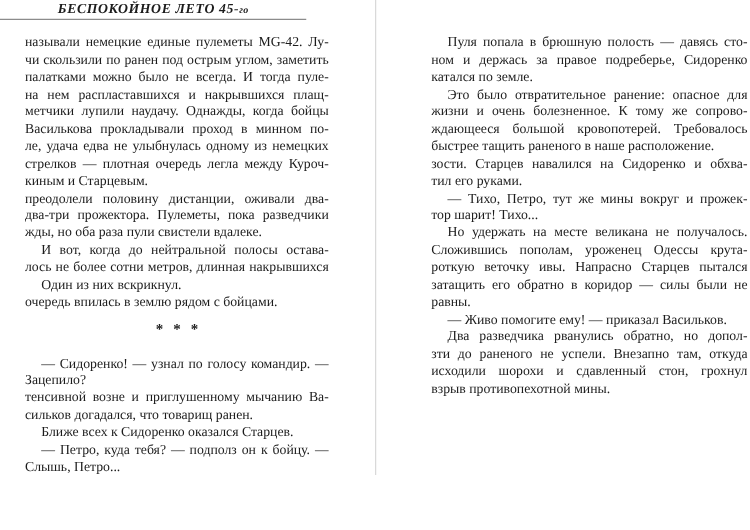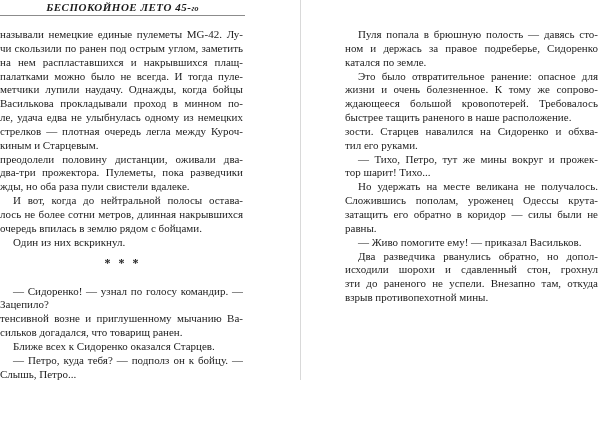--- a/index.html
+++ b/index.html
@@ -26,21 +26,21 @@
   }
   .running-head .suffix{font-size:8px;letter-spacing:0.2px;}
   .head-rule{
     position:absolute;left:0;top:15px;width:245px;height:0;
     border-bottom:1px solid #8c8c8c;
   }
   .textcol{
     position:absolute;top:28px;
     font-size:11px;line-height:13.85px;
   }
-  .textcol.left{left:0;width:243px;}
+  .textcol.left{left:0;width:243px;padding-left:20px;}
   .textcol.right{left:345px;width:253px;}
   .line{
     height:13.85px;overflow:hidden;
     text-align:justify;text-align-last:justify;
   }
   .line.end{text-align-last:left;}
   .line.ind{text-indent:13px;}
   .scene-break{
     height:35px;
     display:flex;align-items:center;justify-content:center;
@@ -60,34 +60,34 @@
 
   <div class="running-head">
     <span>БЕСПОКОЙНОЕ ЛЕТО 45-</span><span class="suffix">го</span>
   </div>
   <div class="head-rule"></div>
 
   <div class="textcol left">
     <div>
         <div class="line">называли немецкие единые пулеметы MG-42. Лу-</div>
         <div class="line">чи скользили по ранен под острым углом, заметить</div>
+        <div class="line">палатками можно было не всегда. И тогда пуле-</div>
         <div class="line">на нем распластавшихся и накрывшихся плащ-</div>
-        <div class="line">палатками можно было не всегда. И тогда пуле-</div>
         <div class="line">метчики лупили наудачу. Однажды, когда бойцы</div>
         <div class="line">Василькова прокладывали проход в минном по-</div>
         <div class="line">ле, удача едва не улыбнулась одному из немецких</div>
         <div class="line">стрелков — плотная очередь легла между Куроч-</div>
         <div class="line end">киным и Старцевым.</div>
         <div class="line">преодолели половину дистанции, оживали два-</div>
         <div class="line">два-три прожектора. Пулеметы, пока разведчики</div>
         <div class="line end">жды, но оба раза пули свистели вдалеке.</div>
         <div class="line ind">И вот, когда до нейтральной полосы остава-</div>
         <div class="line">лось не более сотни метров, длинная накрывшихся</div>
+        <div class="line ind end">Один из них вскрикнул.</div>
         <div class="line end">очередь впилась в землю рядом с бойцами.</div>
-        <div class="line ind end">Один из них вскрикнул.</div>
       </div>
     <div class="scene-break">* * *</div>
     <div>
         <div class="line ind">— Сидоренко! — узнал по голосу командир. —</div>
         <div class="line end">Зацепило?</div>
         <div class="line">тенсивной возне и приглушенному мычанию Ва-</div>
         <div class="line end">сильков догадался, что товарищ ранен.</div>
         <div class="line ind end">Ближе всех к Сидоренко оказался Старцев.</div>
         <div class="line ind">— Петро, куда тебя? — подполз он к бойцу. —</div>
         <div class="line end">Слышь, Петро...</div>
@@ -105,23 +105,24 @@
         <div class="line ind">Это было отвратительное ранение: опасное для</div>
         <div class="line">жизни и очень болезненное. К тому же сопрово-</div>
         <div class="line">ждающееся большой кровопотерей. Требовалось</div>
         <div class="line end">быстрее тащить раненого в наше расположение.</div>
         <div class="line">зости. Старцев навалился на Сидоренко и обхва-</div>
         <div class="line end">тил его руками.</div>
         <div class="line ind">— Тихо, Петро, тут же мины вокруг и прожек-</div>
         <div class="line end">тор шарит! Тихо...</div>
         <div class="line ind">Но удержать на месте великана не получалось.</div>
         <div class="line">Сложившись пополам, уроженец Одессы крута-</div>
+        <div class="line">роткую веточку ивы. Напрасно Старцев пытался</div>
         <div class="line">затащить его обратно в коридор — силы были не</div>
         <div class="line end">равны.</div>
         <div class="line ind end">— Живо помогите ему! — приказал Васильков.</div>
         <div class="line ind">Два разведчика рванулись обратно, но допол-</div>
+        <div class="line">зти до раненого не успели. Внезапно там, откуда</div>
         <div class="line">исходили шорохи и сдавленный стон, грохнул</div>
-        <div class="line">зти до раненого не успели. Внезапно там, откуда</div>
         <div class="line end">взрыв противопехотной мины.</div>
       </div>
   </div>
 
 </div>
 
 </body></html>

